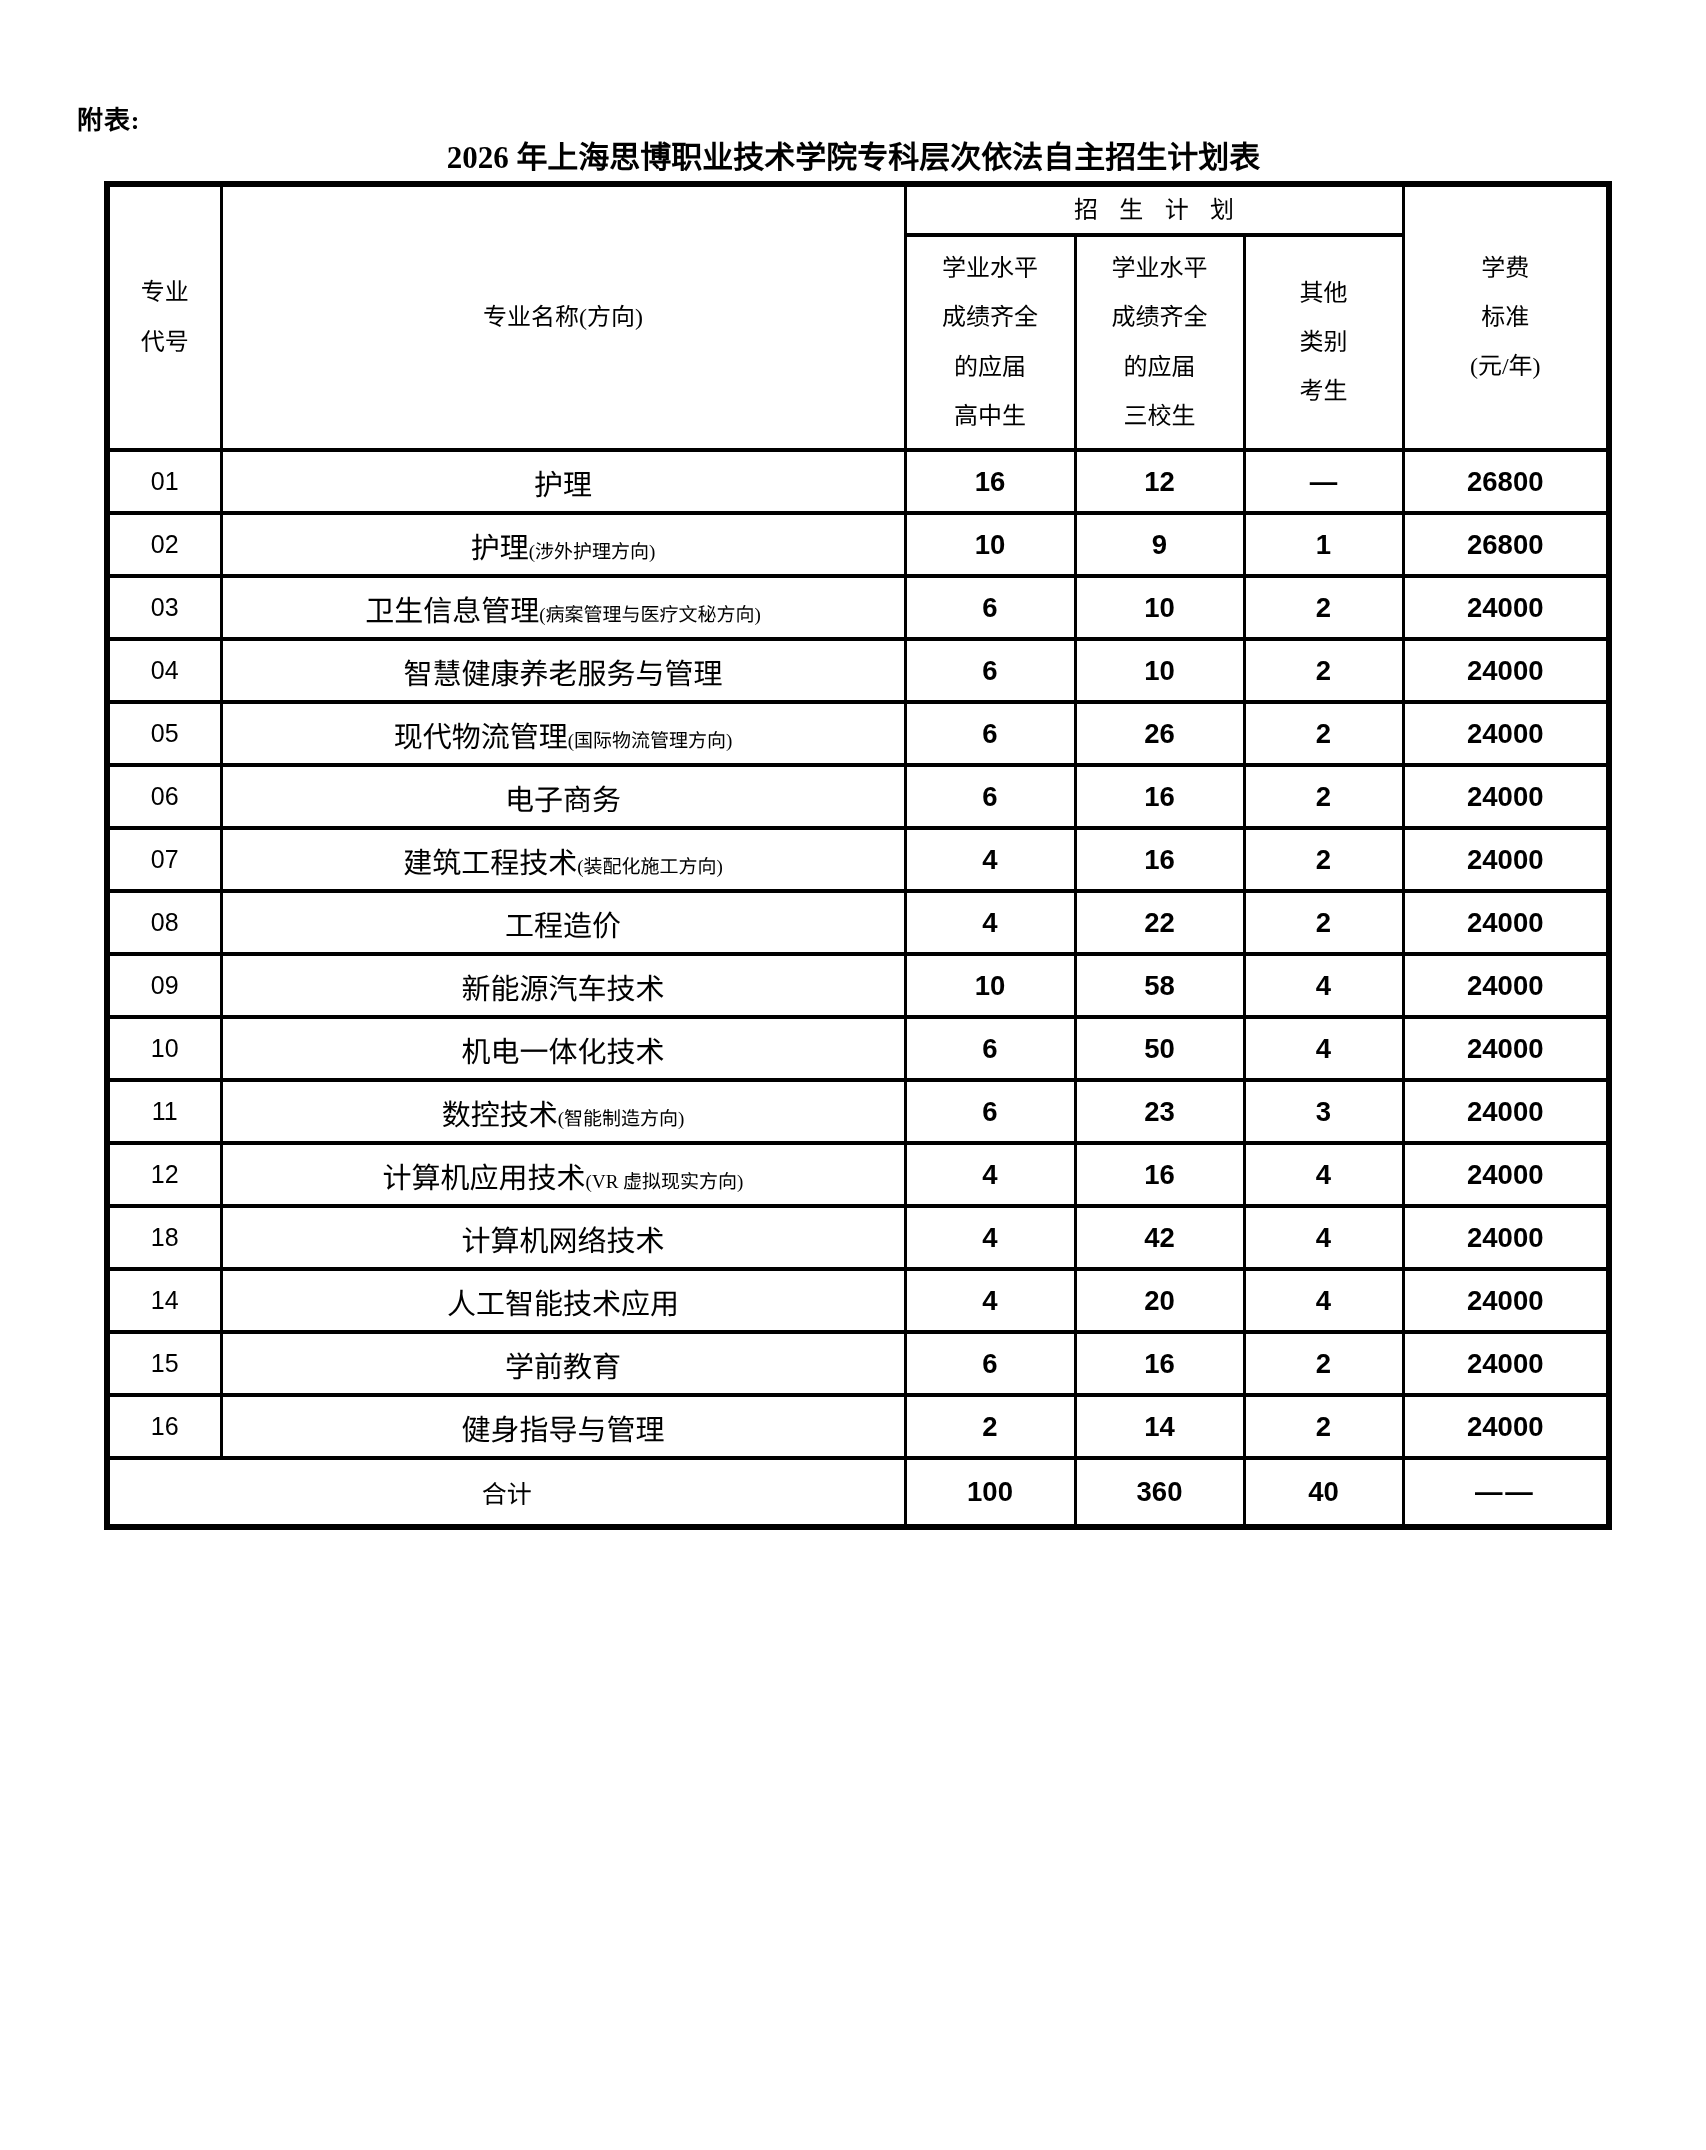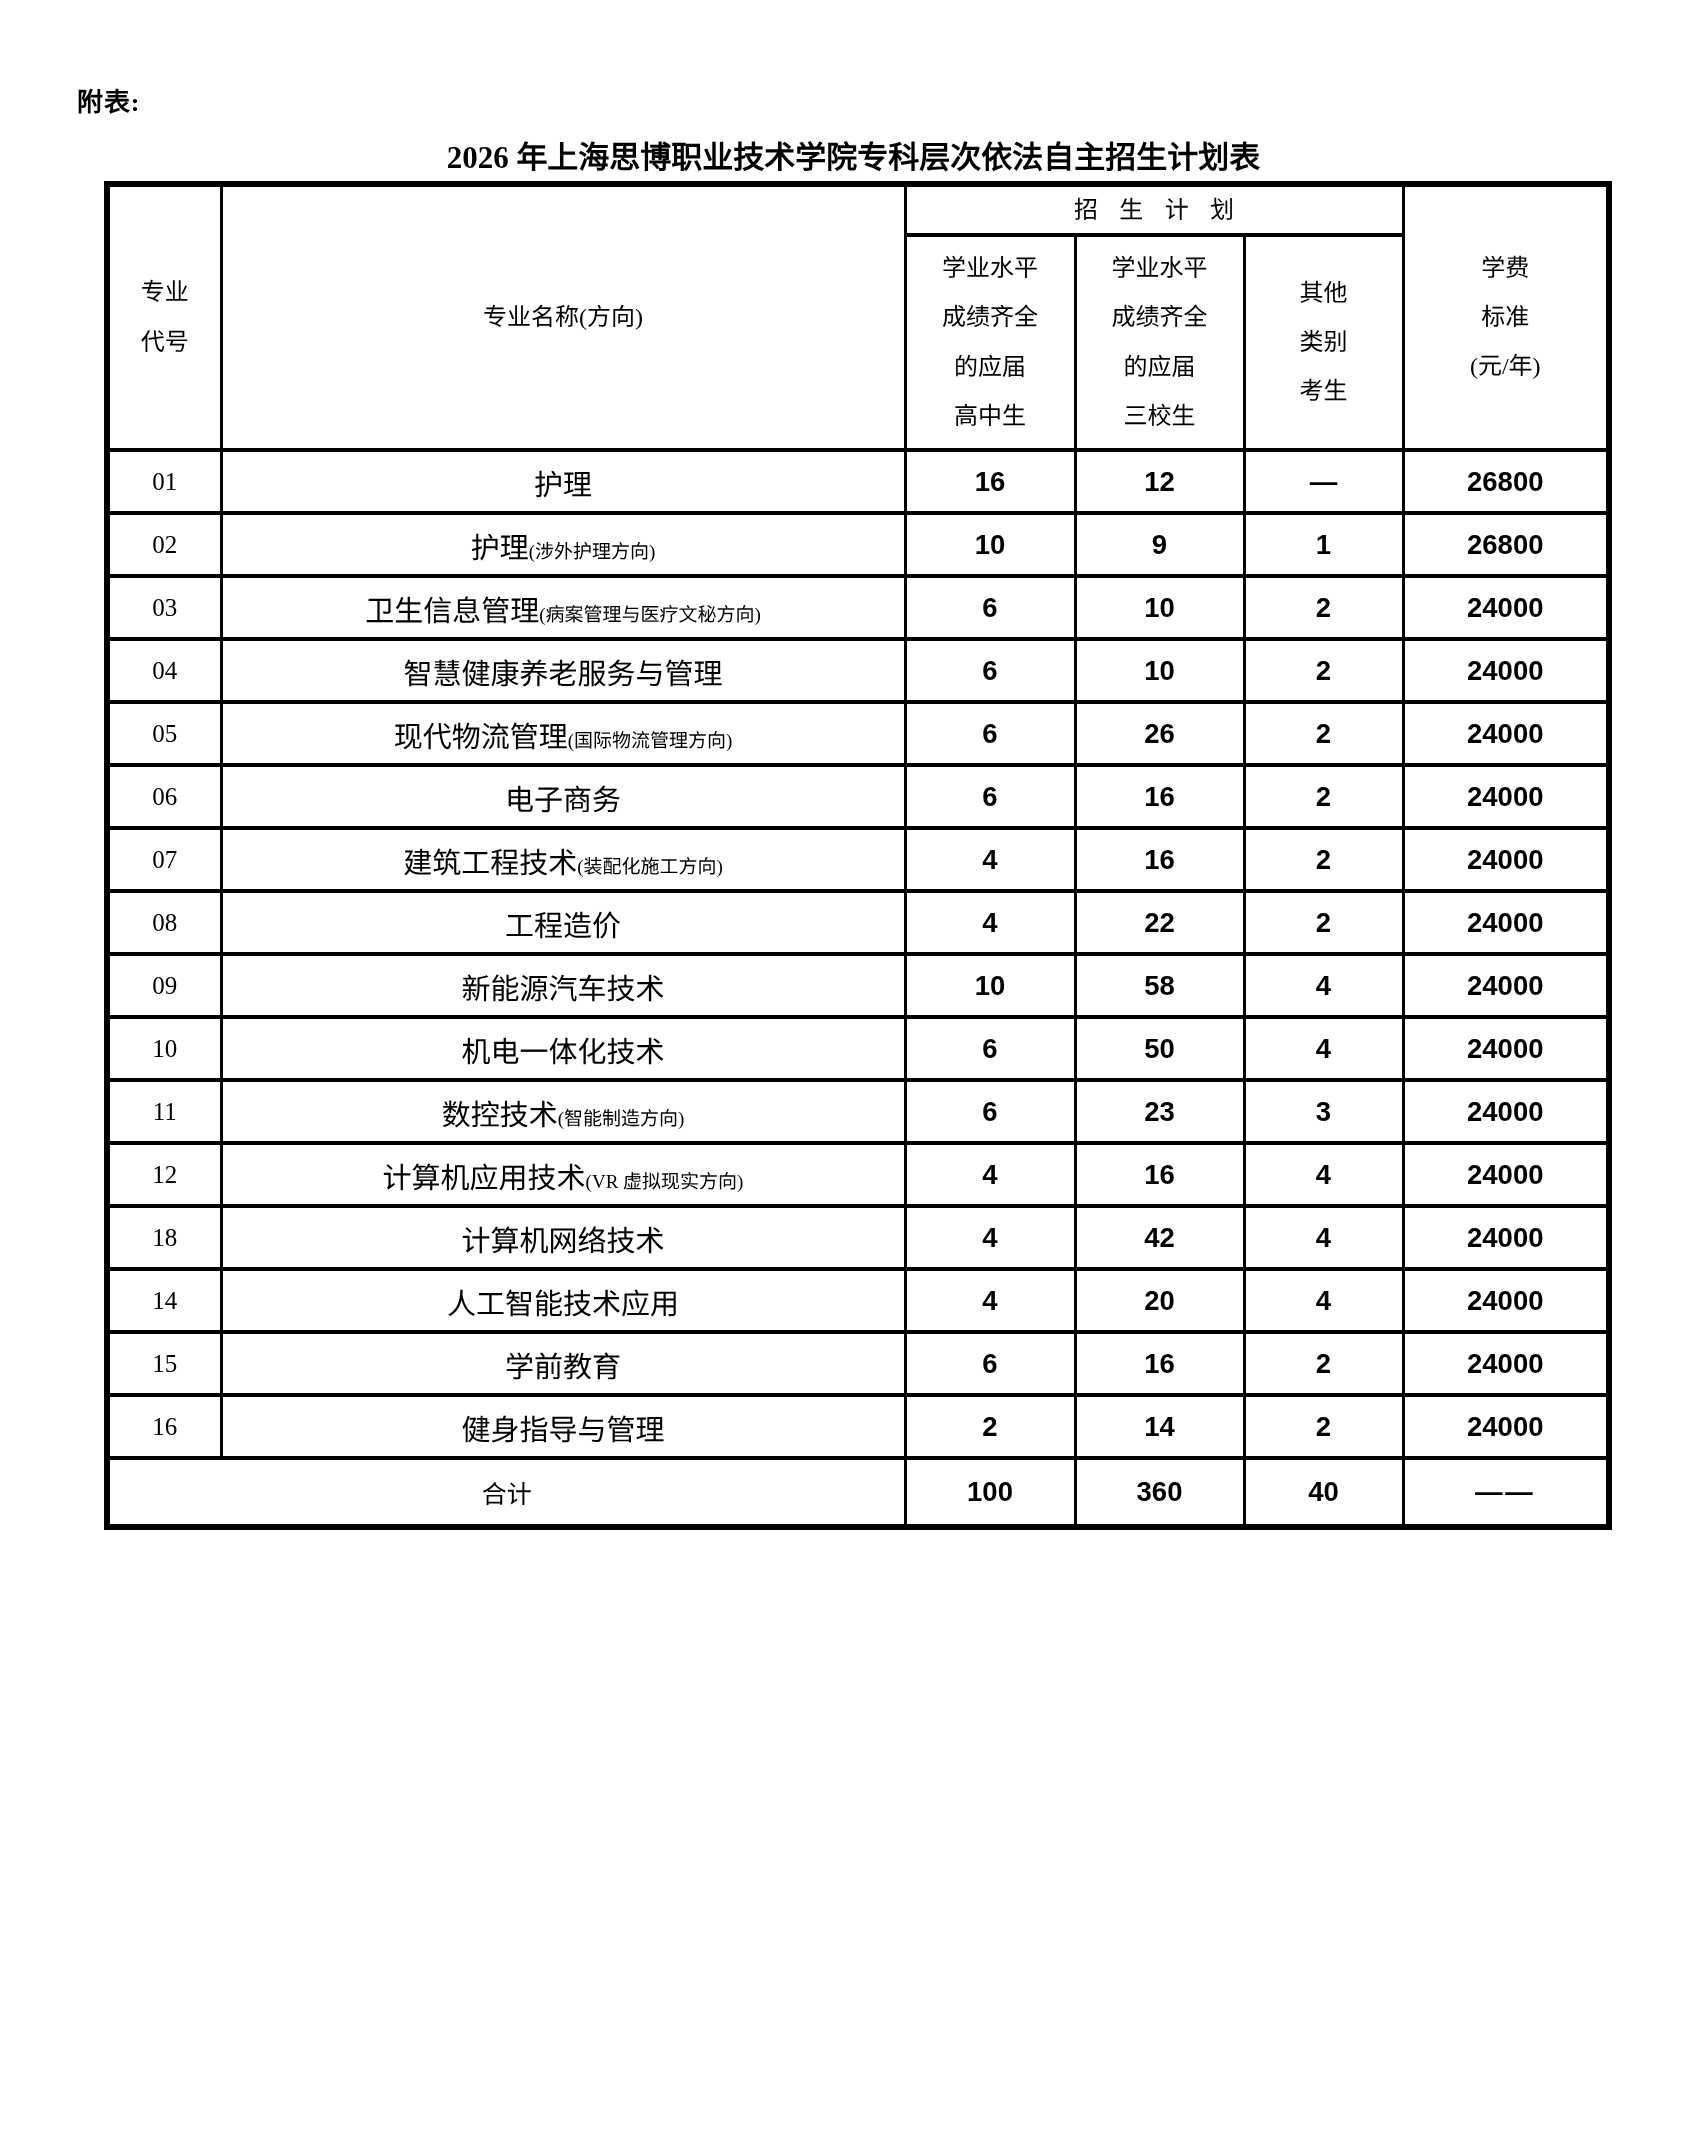--- a/index.html
+++ b/index.html
@@ -12,21 +12,21 @@
     width: 1707px;
     height: 2414px;
     background: #ffffff;
     color: #000000;
     font-family: "Liberation Serif", "DejaVu Serif", serif;
     overflow: hidden;
   }
   .doc-label {
     position: absolute;
     left: 77px;
-    top: 81px;
+    top: 99px;
     font-size: 26px;
     font-weight: bold;
     letter-spacing: 0.9px;
   }
   .doc-title {
     position: absolute;
     left: 0;
     top: 132px;
     width: 100%;
     text-align: center;
@@ -74,21 +74,21 @@
   }
   .nm {
     font-size: 29px;
   }
   .note {
     font-size: 19px;
     margin-top: 12px;
   }
   .code {
     font-size: 25px;
-    font-family: Liberation Serif, serif;
+    font-family: Liberation Sans, sans-serif;
   }
   .num {
     font-family: "Liberation Sans", "DejaVu Sans", sans-serif;
     font-weight: bold;
     font-size: 27.5px;
   }
   .total-label {
     font-size: 25px;
   }
   .total-fee {

